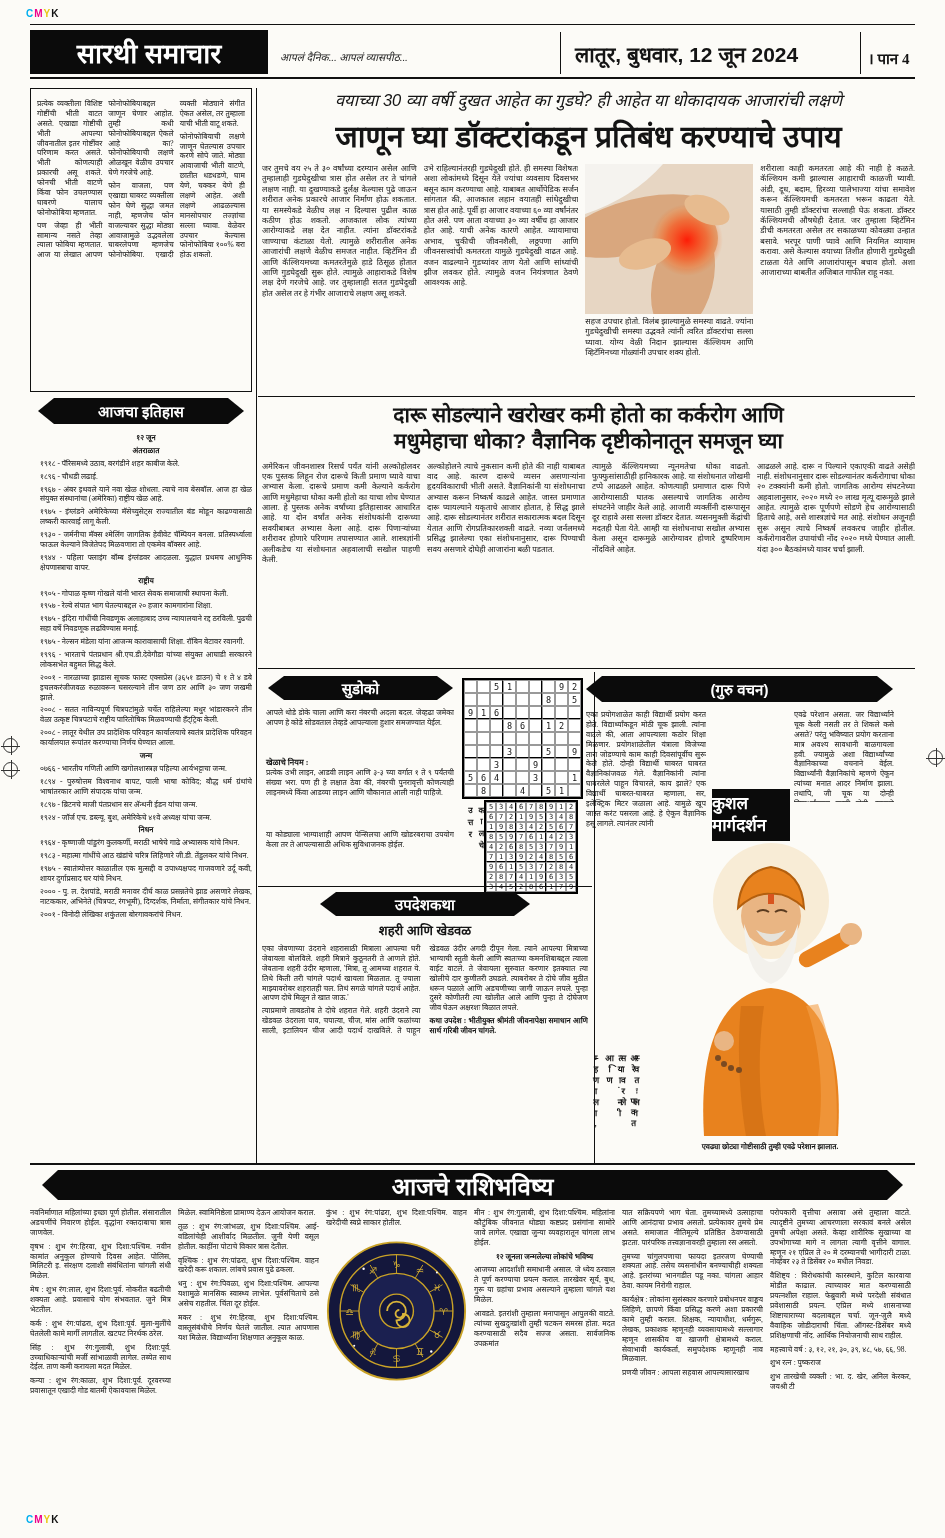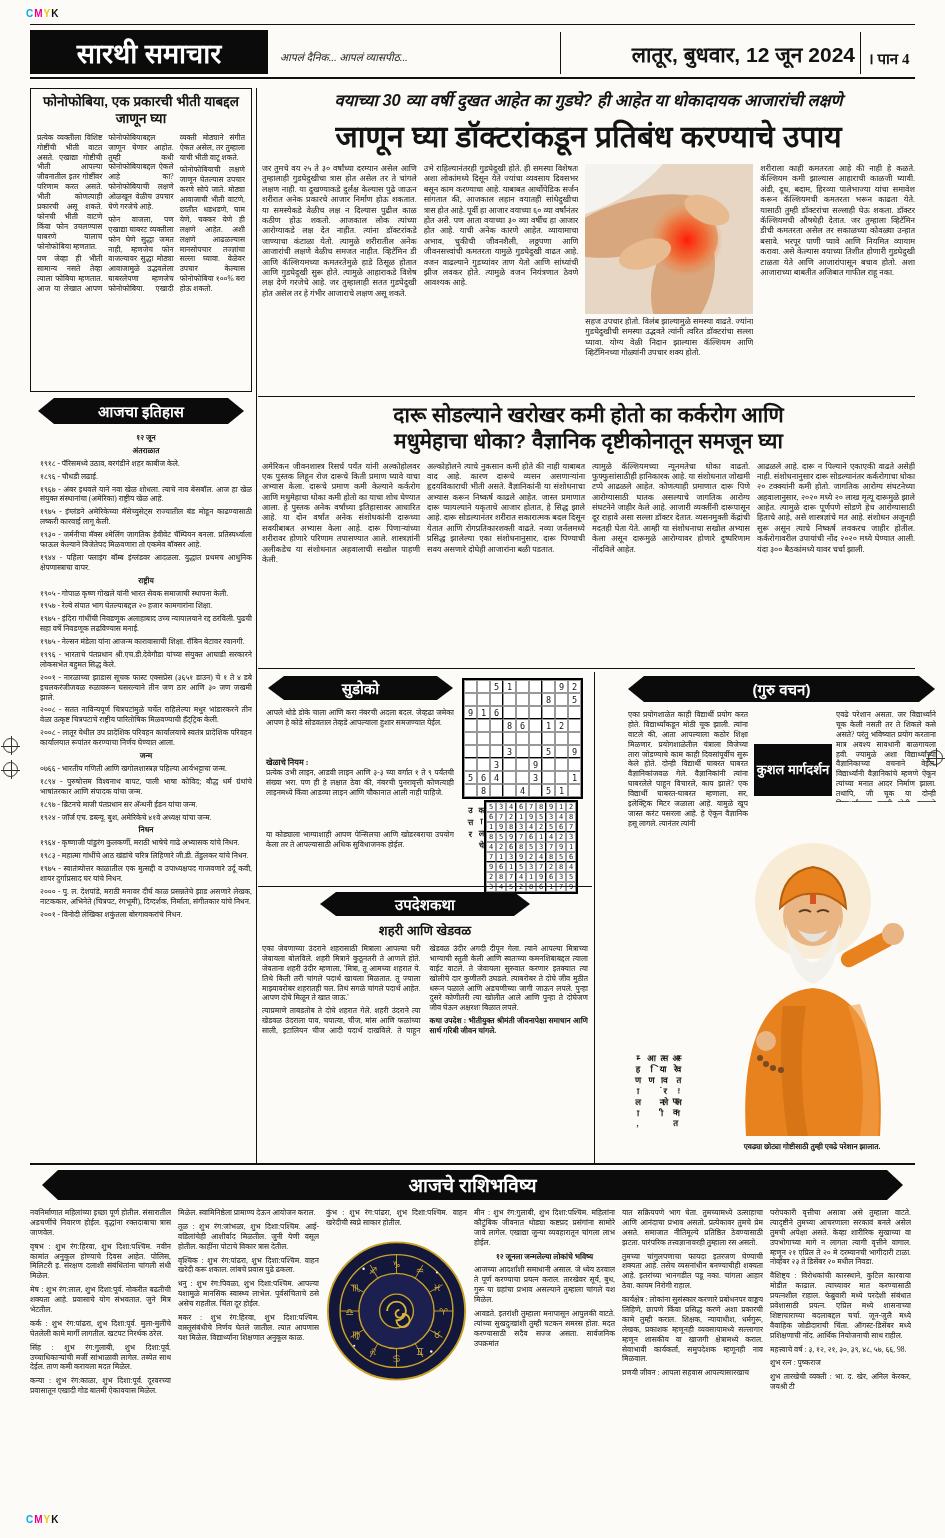--- a/index.html
+++ b/index.html
@@ -18,40 +18,40 @@
   .cmyk{font-family:"Liberation Sans",sans-serif;font-size:10px;font-weight:bold;letter-spacing:1px;}
   .cmyk .c{color:#00aeef}.cmyk .m{color:#ec008c}.cmyk .y{color:#e8c713}.cmyk .k{color:#111}
   .masthead-box{background:#0b0b0b;color:#fff;display:flex;align-items:center;justify-content:center;}
   .masthead-title{font-size:27px;font-weight:bold;font-family:"Liberation Sans","DejaVu Sans",sans-serif;}
   .tagline{font-size:10.5px;font-style:italic;color:#222;}
   .dateline{font-size:21px;font-weight:bold;font-family:"Liberation Sans",sans-serif;}
   .pagelabel{font-size:15px;font-weight:bold;}
   .boxed{border:1px solid #111;}
   .article-title-sm{font-size:13.5px;font-weight:bold;text-align:center;line-height:1.25;
      font-family:"Liberation Sans",sans-serif;}
-  .kicker{font-size:16.5px;font-weight:bold;font-style:italic;text-align:center;
+  .kicker{font-size:16.5px;font-weight:normal;font-style:italic;text-align:center;
      font-family:"Liberation Sans",sans-serif;}
   .headline-xl{font-size:30px;font-weight:900;text-align:center;font-family:"Liberation Sans",sans-serif;}
   .headline-lg{font-size:21px;font-weight:800;text-align:center;line-height:1.25;
      font-family:"Liberation Sans",sans-serif;}
   .cols4{column-count:4;column-gap:7px;}
   .cols3{column-count:3;column-gap:6px;}
   .cols2{column-count:2;column-gap:9px;}
   .flexrow{display:flex;}
   .sudgrid{display:grid;border:2px solid #000;background:#fff;}
   .sc{border:0.5px solid #999;display:flex;align-items:center;justify-content:center;
       font-family:"DejaVu Sans Mono",monospace;}
   .sc.bR{border-right:1.5px solid #000;} .sc.bB{border-bottom:1.5px solid #000;}
   #sud-puzzle{grid-template-columns:repeat(9,13px);grid-auto-rows:13px;font-size:8.5px;}
   #sud-solution{grid-template-columns:repeat(9,10px);grid-auto-rows:10px;font-size:7px;}
   .vert-label{writing-mode:vertical-rl;text-orientation:upright;font-size:8px;font-weight:bold;
       letter-spacing:1px;}
   .highlight-box{background:#0b0b0b;color:#fff;display:flex;align-items:center;justify-content:center;
-      text-align:left;font-weight:bold;font-size:13px;line-height:1.3;
-      font-family:"Liberation Sans",sans-serif;}
+      text-align:left;font-weight:bold;font-size:17px;line-height:1.3;
+      font-family:"Liberation Sans",sans-serif;margin-top:45px;}
   .vert-text{writing-mode:vertical-rl;text-orientation:upright;font-size:8.5px;font-weight:bold;line-height:1.6;}
   .subtitle{font-size:13px;font-weight:bold;text-align:center;font-family:"Liberation Sans",sans-serif;}
   .regmark{position:absolute;width:13px;height:13px;border:1px solid #333;border-radius:50%;}
   .regmark:before{content:"";position:absolute;left:50%;top:-3px;bottom:-3px;width:1px;background:#333;}
   .regmark:after{content:"";position:absolute;top:50%;left:-3px;right:-3px;height:1px;background:#333;}
   .rashi-col{width:141px;flex:0 0 141px;}
   .rashi-col .li{margin-bottom:4px;}
 </style>
 </head>
 <body>
@@ -64,27 +64,26 @@
   <div class="regmark" style="left:3px;top:738px;"></div>
   <div class="regmark" style="left:3px;top:762px;"></div>
   <div class="regmark" style="left:928px;top:750px;"></div>
 
   <div class="hline" style="left:30px;top:24px;width:885px;"></div>
   <div class="abs masthead-box" style="left:30px;top:30px;width:238px;height:44px;">
     <span class="masthead-title">सारथी समाचार</span>
   </div>
   <div class="abs tagline" style="left:280px;top:50px;">आपलं दैनिक... आपलं व्यासपीठ...</div>
   <div class="vline" style="left:560px;top:32px;height:42px;"></div>
-  <div class="abs dateline" style="left:575px;top:40px;width:280px;text-align:right;">लातूर, बुधवार, 12 जून 2024</div>
+  <div class="abs dateline" style="left:575px;top:40px;width:280px;text-align:left;">लातूर, बुधवार, 12 जून 2024</div>
   <div class="vline" style="left:860px;top:32px;height:42px;"></div>
   <div class="abs pagelabel" style="left:868px;top:48px;">। पान 4</div>
   <div class="abs" style="left:30px;top:77px;width:885px;height:2px;background:#111;"></div>
 
   <div class="abs boxed" style="left:30px;top:88px;width:222px;height:304px;padding:5px 6px;box-sizing:border-box;">
-    <div class="article-title-sm">फोनोफोबिया, एक प्रकारची भीती याबद्दल जाणून घ्या</div>
     <div class="cols3 tiny2" style="height:252px;margin-top:5px;">
         <p class="li">प्रत्येक व्यक्तीला विशिष्ट गोष्टींची भीती वाटत असते. एखाद्या गोष्टीची भीती आपल्या जीवनातील इतर गोष्टींवर परिणाम करत असते. भीती कोणत्याही प्रकारची असू शकते. फोनची भीती वाटणे किंवा फोन उचलण्यास घाबरणे यालाच फोनोफोबिया म्हणतात.</p>
         <p class="li">पण जेव्हा ही भीती सामान्य नसते तेव्हा त्याला फोबिया म्हणतात. आज या लेखात आपण फोनोफोबियाबद्दल जाणून घेणार आहोत. तुम्ही कधी फोनोफोबियाबद्दल ऐकले आहे का? फोनोफोबियाची लक्षणे ओळखून वेळीच उपचार घेणे गरजेचे आहे.</p>
         <p class="li">फोन वाजला, पण एखाद्या घाबरट व्यक्तीला फोन घेणे सुद्धा जमत नाही, म्हणजेच फोन वाजल्यावर सुद्धा मोठ्या आवाजामुळे उद्भवलेला घाबरलेपणा म्हणजेच फोनोफोबिया. एखादी व्यक्ती मोठ्याने संगीत ऐकत असेल, तर तुम्हाला याची भीती वाटू शकते.</p>
         <p class="li">फोनोफोबियाची लक्षणे जाणून घेतल्यास उपचार करणे सोपे जाते. मोठ्या आवाजाची भीती वाटणे, छातीत धडधडणे, घाम येणे, चक्कर येणे ही लक्षणे आहेत. अशी लक्षणे आढळल्यास मानसोपचार तज्ज्ञांचा सल्ला घ्यावा. वेळेवर उपचार केल्यास फोनोफोबिया १००% बरा होऊ शकतो.</p>
       </div>
   </div>
 
   <div class="vline" style="left:256px;top:88px;height:1075px;"></div>
 
@@ -350,21 +349,21 @@
   <div class="abs" style="left:258px;top:890px;width:334px;height:273px;">
     <div class="ribbon" style="margin:2px 62px 0;height:24px;font-size:15px;">उपदेशकथा</div>
     <div class="subtitle" style="margin-top:5px;">शहरी आणि खेडवळ</div>
     <div class="cols2 tiny2" style="margin:5px 4px 0;height:205px;">
         <p class="li">एका जेवणाच्या उंदराने शहरासाठी मित्राला आपल्या घरी जेवायला बोलविले. शहरी मित्राने कुठूनतरी ते आणले होते. जेवताना शहरी उंदीर म्हणाला, 'मित्रा, तू आमच्या शहरात ये. तिथे किती तरी चांगले पदार्थ खायला मिळतात. तू ज्याला माझ्यावरोबर शहरातही चल. तिथं सगळे चांगले पदार्थ आहेत. आपण दोघे मिळून ते खात जाऊ.'</p>
         <p class="li">त्याप्रमाणे ताबडतोब ते दोघे शहरात गेले. शहरी उंदराने त्या खेडवळ उंदराला पाव, चपात्या, चीज, मांस आणि फळांच्या साली, इटालियन चीज आदी पदार्थ दाखविले. ते पाहून खेडवळ उंदीर अगदी दीपून गेला. त्याने आपल्या मित्राच्या भाग्याची स्तुती केली आणि स्वतःच्या कमनशिबाबद्दल त्याला वाईट वाटले. ते जेवायला सुरुवात करणार इतक्यात त्या खोलीचे दार कुणीतरी उघडले. त्याबरोबर ते दोघे जीव मुठीत धरून पळाले आणि अडचणीच्या जागी जाऊन लपले. पुन्हा दुसरे कोणीतरी त्या खोलीत आले आणि पुन्हा ते दोघेजण जीव घेऊन अक्षरशः बिळात लपले.</p>
         <p class="li" style="font-weight: bold;">कथा उपदेश : भीतीयुक्त श्रीमंती जीवनापेक्षा समाधान आणि सार्थ गरिबी जीवन चांगले.</p>
       </div>
   </div>
 
-  <div class="abs" style="left:622px;top:672px;width:319px;height:491px;text-decoration:underline;">
+  <div class="abs" style="left:580px;top:672px;width:319px;height:491px;text-decoration:underline;">
     <div class="ribbon abs" style="left:6px;top:4px;width:307px;height:26px;font-size:15px;">(गुरु वचन)</div>
     <div class="tiny2 abs" style="left:6px;top:38px;width:120px;height:338px;">एका प्रयोगशाळेत काही विद्यार्थी प्रयोग करत होते. विद्यार्थ्यांकडून मोठी चूक झाली. त्यांना वाटले की, आता आपल्याला कठोर शिक्षा मिळणार. प्रयोगशाळेतील यंत्राला विजेच्या तारा जोडण्याचे काम काही दिवसांपूर्वीच सुरू केले होते. दोन्ही विद्यार्थी घाबरत घाबरत वैज्ञानिकांजवळ गेले. वैज्ञानिकांनी त्यांना घाबरलेले पाहून विचारले, काय झाले? एक विद्यार्थी घाबरत-घाबरत म्हणाला, सर, इलेक्ट्रिक मिटर जळाला आहे. यामुळे खूप जास्त करंट पसरला आहे. हे ऐकून वैज्ञानिक हसू लागले. त्यानंतर त्यांनी</div>
     <div class="highlight-box abs" style="left:132px;top:72px;width:78px;height:52px;">कुशल मार्गदर्शन</div>
     <div class="tiny2 abs" style="left:214px;top:38px;width:100px;height:92px;">एवढे परेशान असता. जर विद्यार्थ्याने चूक केली नसती तर ते शिकले कसे असते? परंतु भविष्यात प्रयोग करताना मात्र अवश्य सावधानी बाळगायला हवी. ज्यामुळे अशा विद्यार्थ्यांच्या वैज्ञानिकाच्या वचनाने वेईल. विद्यार्थ्यांनी वैज्ञानिकांचे म्हणणे ऐकून त्यांच्या मनात आदर निर्माण झाला. तथापि, जी चूक या दोन्ही विद्यार्थ्यांकडून झाली होती, त्यामुळे एक खूप महागडे यंत्र जळाले होते. ते यंत्र सध्या आपल्याला उपलब्ध नव्हते. तर ते यंत्र जळाल्यामुळे अनेक महत्त्वपूर्ण प्रयोगांची यशस्विता धोक्यात आली होती. परंतु वैज्ञानिक या त्यांच्यावर न चिढले. ते त्यांनी दोन्ही विद्यार्थ्यांवर राग व्यक्त केला नाही. तर दोन्ही विद्यार्थ्यांना अभयुक्त केले. त्यानंतर ज्यांनीही हा प्रसंग ऐकला, त्यांनी वैज्ञानिकाची स्तुती केली.</div>
     <div class="vert-text abs" style="left:8px;top:380px;height:100px;">स्वतःला सावरले आणि म्हणाला,</div>
     <div class="vert-text abs" style="left:32px;top:380px;height:95px;">अरे फक्त त्यांनी</div>
     <div class="abs" style="left:66px;top:134px;">
       <svg width="250" height="330" viewBox="0 0 250 330">
         <circle cx="125" cy="95" r="58" fill="#f8ecd6"></circle>
         <path d="M58,330 C52,232 80,186 125,182 C170,186 198,232 192,330 Z" fill="#e8821e"></path>
@@ -385,21 +384,21 @@
         <circle cx="85" cy="262" r="3" fill="#7a4a21"></circle>
           <circle cx="93" cy="264" r="3" fill="#7a4a21"></circle>
       </svg>
     </div>
     <div class="tiny2 abs" style="left:70px;top:470px;width:240px;text-align:center;font-weight:bold;">एवढ्या छोट्या गोष्टीसाठी तुम्ही एवढे परेशान झालात.</div>
   </div>
 
   <div class="abs" style="left:30px;top:1163px;width:885px;height:2px;background:#111;"></div>
 
   <div class="abs" style="left:30px;top:1168px;width:885px;height:352px;">
-    <div class="ribbon" style="margin:2px 12px 0;height:30px;font-size:19px;">आजचे राशिभविष्य</div>
+    <div class="ribbon" style="margin:2px 12px 0;height:30px;font-size:24px;">आजचे राशिभविष्य</div>
     <div class="flexrow" style="margin-top:8px;gap:7px;height:302px;overflow:hidden;">
       <div class="rashi-col tiny2">
           <p class="li">नवनिर्माणात महिलांच्या इच्छा पूर्ण होतील. संसारातील अडचणींचे निवारण होईल. वृद्धांना रक्तदाबाचा त्रास जाणवेल.</p>
           <p class="li">वृषभ : शुभ रंग:हिरवा, शुभ दिशा:पश्चिम. नवीन कामांत अनुकूल होण्याचे दिवस आहेत. पोलिस, मिलिटरी इ. संरक्षण दलाशी संबंधितांना चांगली संधी मिळेल.</p>
           <p class="li">मेष : शुभ रंग:लाल, शुभ दिशा:पूर्व. नोकरीत बढतीची शक्यता आहे. प्रवासाचे योग संभवतात. जुने मित्र भेटतील.</p>
           <p class="li">कर्क : शुभ रंग:पांढरा, शुभ दिशा:पूर्व. मुला-मुलींचे घेतलेली कामे मार्गी लागतील. खटपट निरर्थक ठरेल.</p>
           <p class="li">सिंह : शुभ रंग:गुलाबी, शुभ दिशा:पूर्व. उच्चाधिकाऱ्यांची मर्जी सांभाळावी लागेल. तब्येत साथ देईल. ताण कमी करायला मदत मिळेल.</p>
           <p class="li">कन्या : शुभ रंग:काळा, शुभ दिशा:पूर्व. दूरवरच्या प्रवासातून एखादी गोड बातमी ऐकावयास मिळेल.</p>
         </div>
       <div class="rashi-col tiny2">

